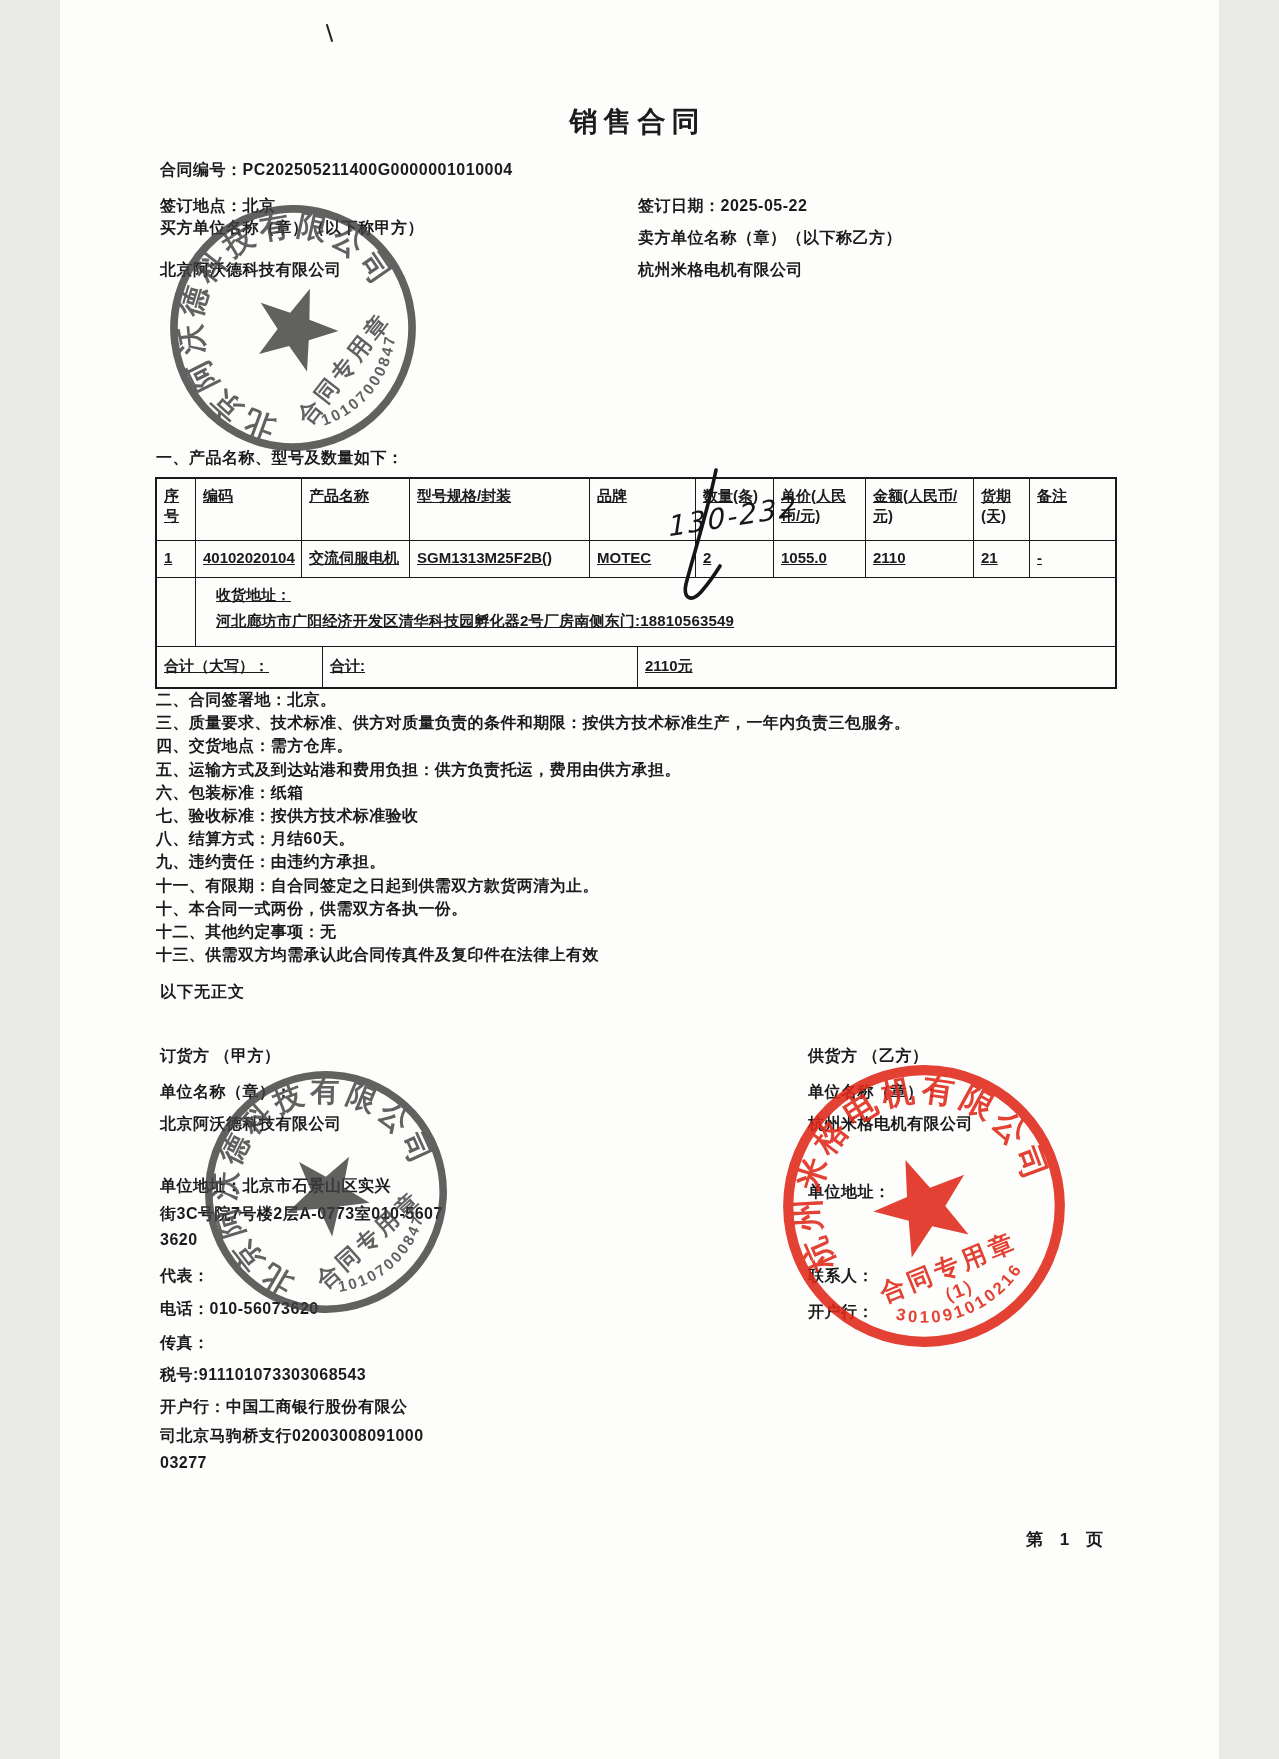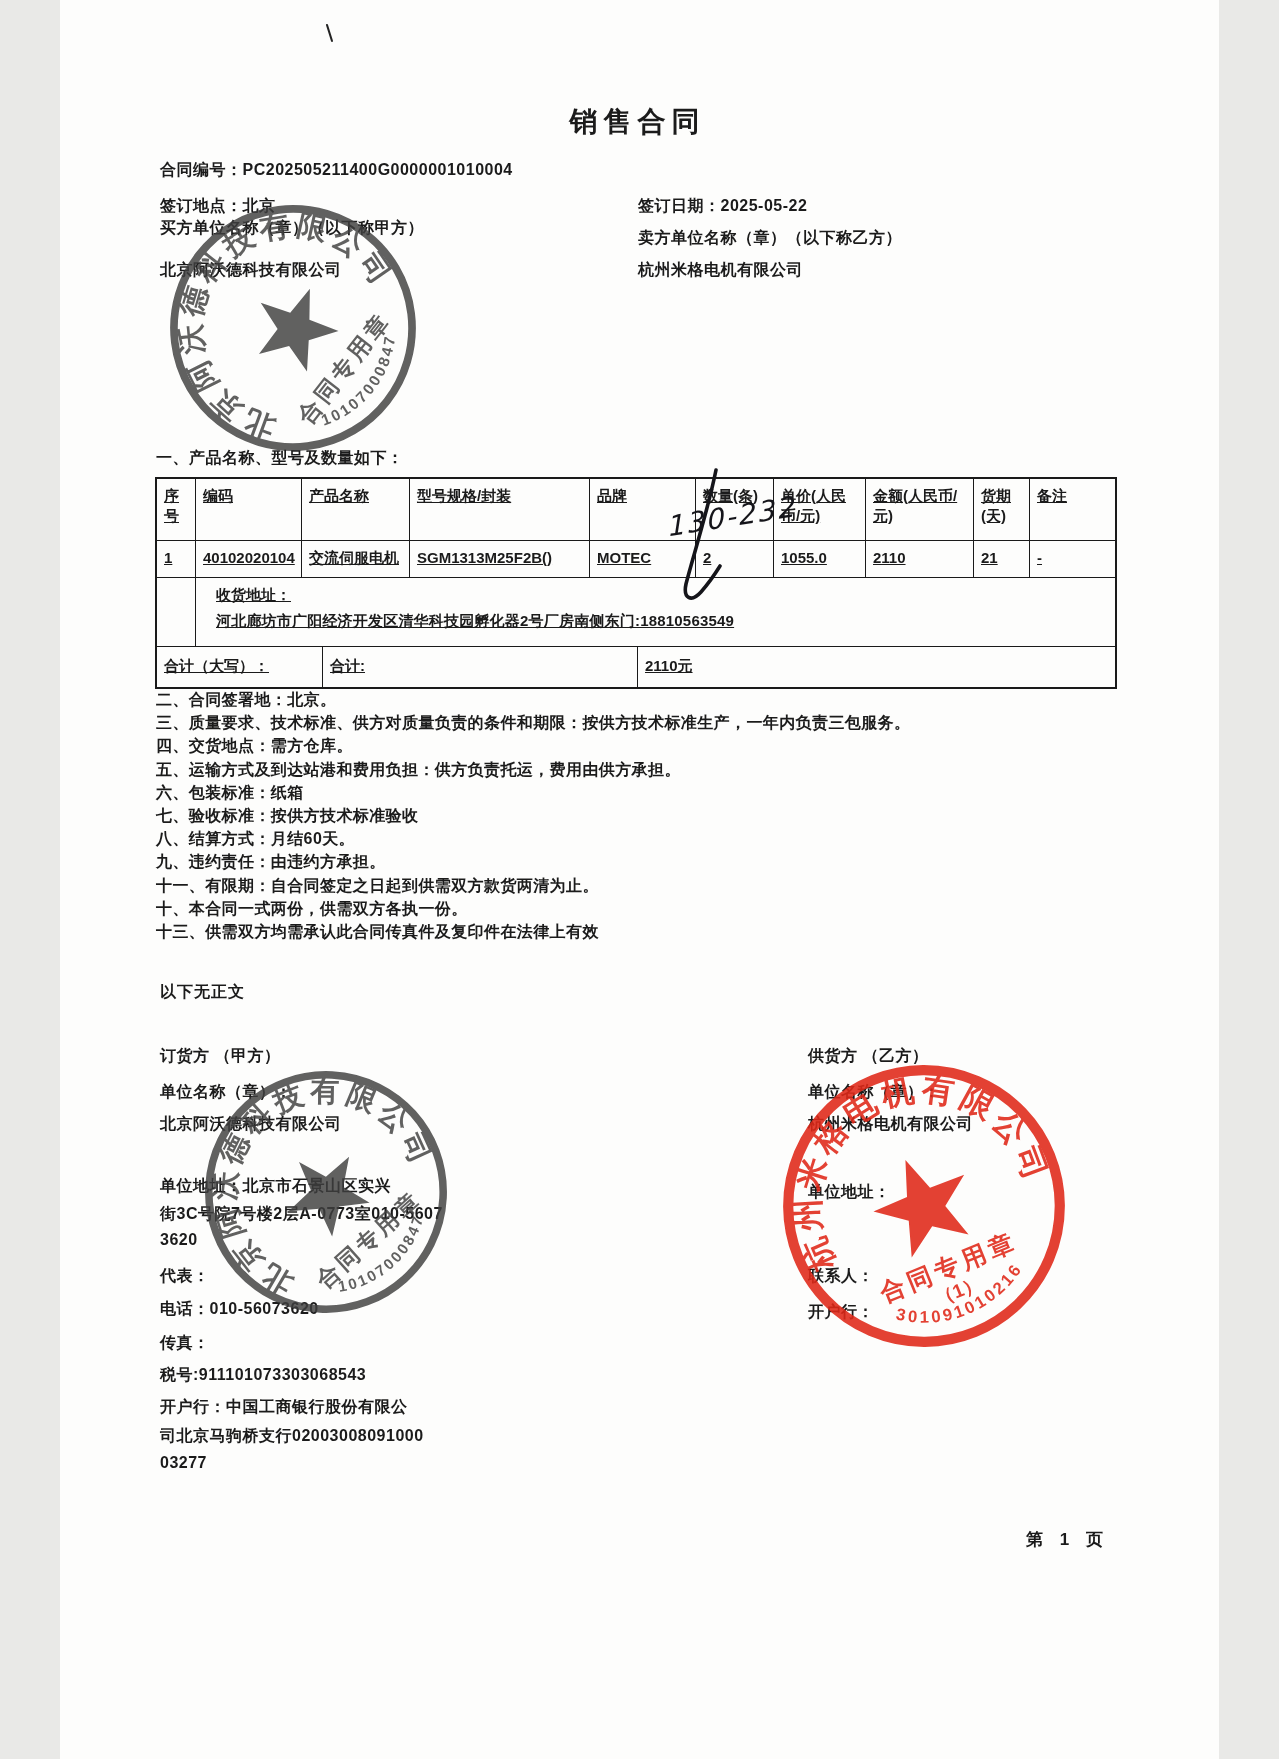--- a/index.html
+++ b/index.html
@@ -134,20 +134,21 @@
     <div>二、合同签署地：北京。</div>
     <div>三、质量要求、技术标准、供方对质量负责的条件和期限：按供方技术标准生产，一年内负责三包服务。</div>
     <div>四、交货地点：需方仓库。</div>
     <div>五、运输方式及到达站港和费用负担：供方负责托运，费用由供方承担。</div>
     <div>六、包装标准：纸箱</div>
     <div>七、验收标准：按供方技术标准验收</div>
     <div>八、结算方式：月结60天。</div>
     <div>九、违约责任：由违约方承担。</div>
     <div>十一、有限期：自合同签定之日起到供需双方款货两清为止。</div>
     <div>十、本合同一式两份，供需双方各执一份。</div>
+    <div>十二、其他约定事项：无</div>
     <div>十三、供需双方均需承认此合同传真件及复印件在法律上有效</div>
   </div>
 
   <div id="nomore" class="abs">以下无正文</div>
 
   <div class="abs blkline" style="left:100px;top:1046px">订货方 （甲方）</div>
   <div class="abs blkline" style="left:100px;top:1082px">单位名称（章）：</div>
   <div class="abs blkline" style="left:100px;top:1114px">北京阿沃德科技有限公司</div>
   <div class="abs blkline" style="left:100px;top:1176px">单位地址：北京市石景山区实兴</div>
   <div class="abs blkline" style="left:100px;top:1204px">街3C号院7号楼2层A-0773室010-5607</div>

